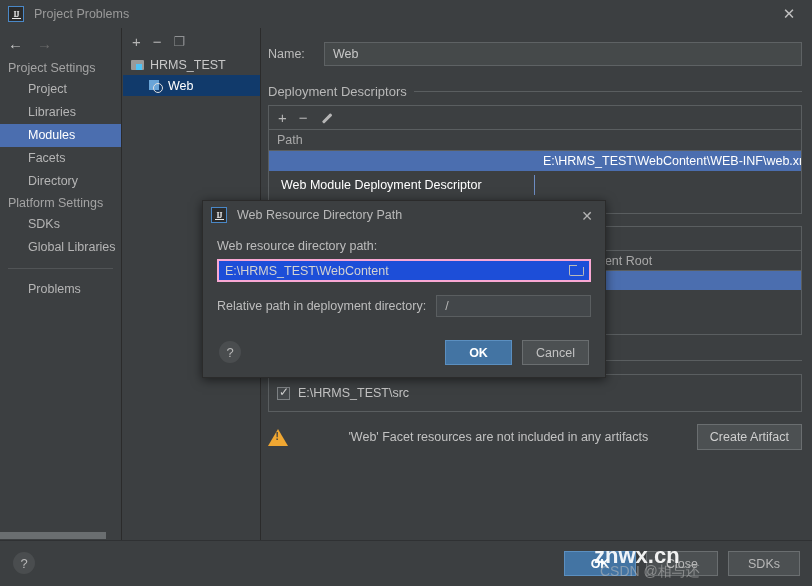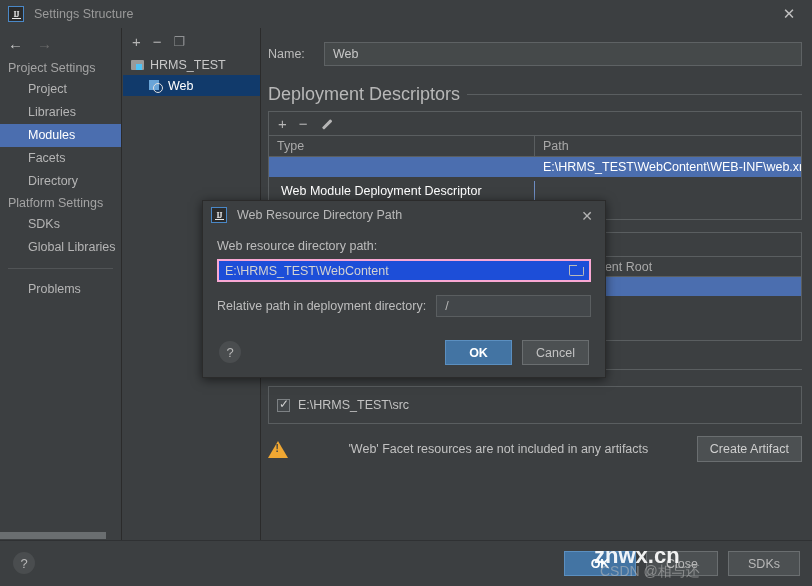--- a/index.html
+++ b/index.html
@@ -124,21 +124,21 @@
   .name-field {
     flex: 1; height: 24px; margin-right: 10px;
     background: #45494a; border: 1px solid #5e6264;
     color: #c8c8c8; font-size: 12.5px; padding: 0 8px; line-height: 22px;
   }
 
   .section {
     margin: 18px 0 0 6px; display: flex; align-items: center; gap: 7px;
     padding-right: 10px;
   }
-  .section-title { font-size: 18px; color: #b8b8b8; white-space: nowrap; }
+  .section-title { font-size: 13px; color: #b8b8b8; white-space: nowrap; }
   .section-line { flex: 1; height: 1px; background: #5a5e60; }
 
   .tablebox {
     margin: 6px 10px 0 6px; border: 1px solid #5a5e60; background: #3c3f41;
   }
   .table-toolbar {
     height: 24px; display: flex; align-items: center; gap: 12px; padding-left: 9px;
     border-bottom: 1px solid #5a5e60;
   }
   .pencil {
@@ -301,21 +301,21 @@
     pointer-events: none;
   }
 </style>
 </head>
 <body>
 
 <div id="root">
 
   <div class="titlebar">
     <div class="ij-logo">IJ</div>
-    <div class="title-text">Settings Structure</div>
+    <div class="title-text">Project Problems</div>
     <div class="win-close">✕</div>
   </div>
 
   <div class="sidebar">
     <div class="nav-arrows">
       <span class="arrow enabled">←</span>
       <span class="arrow disabled">→</span>
     </div>
 
     <div class="nav-group-title">Project Settings</div>
@@ -365,21 +365,20 @@
       <span class="section-line"></span>
     </div>
 
     <div class="tablebox">
       <div class="table-toolbar">
         <span class="tb-icon">+</span>
         <span class="tb-icon">−</span>
         <span class="pencil"></span>
       </div>
       <div class="thead">
-        <div class="th-type">Type</div>
         <div class="th-path">Path</div>
       </div>
       <div class="trow">
         <div class="td-type">Web Module Deployment Descriptor</div>
         <div class="td-path">E:\HRMS_TEST\WebContent\WEB-INF\web.xml</div>
       </div>
       <div class="tbody-blank"></div>
     </div>
 
     <div class="wrd-box">

